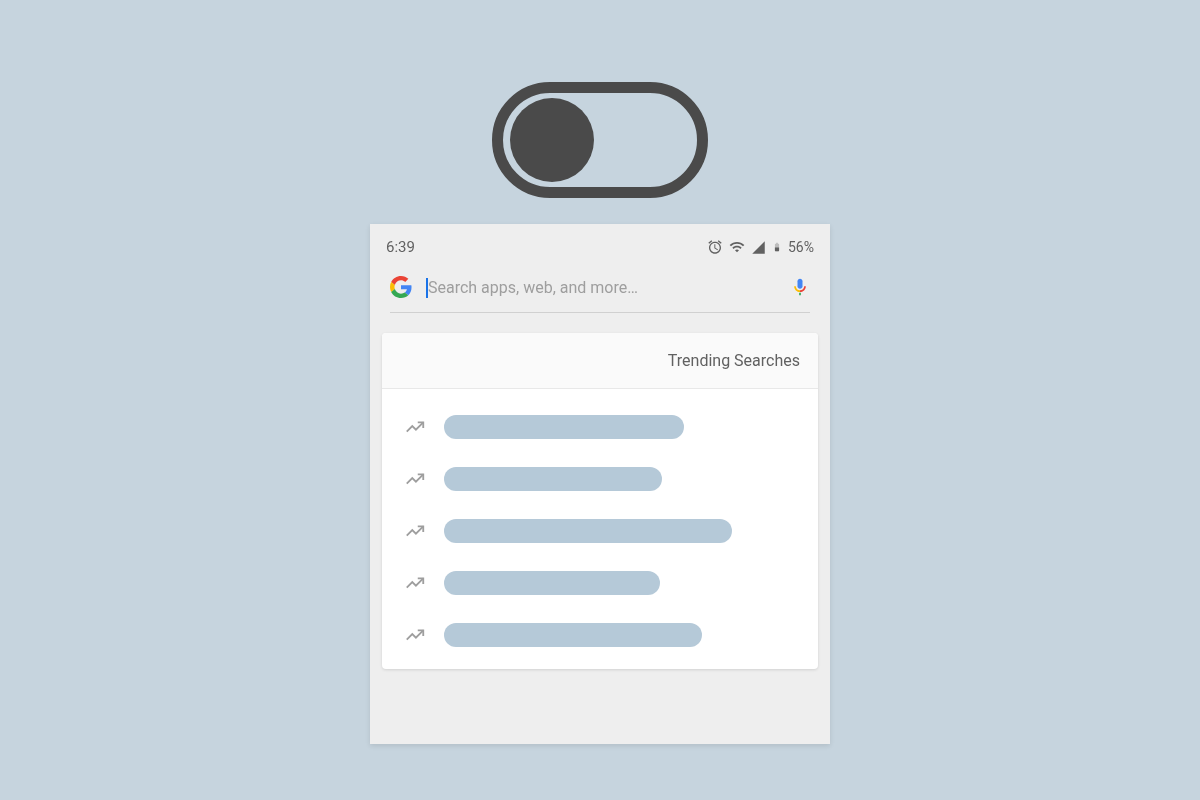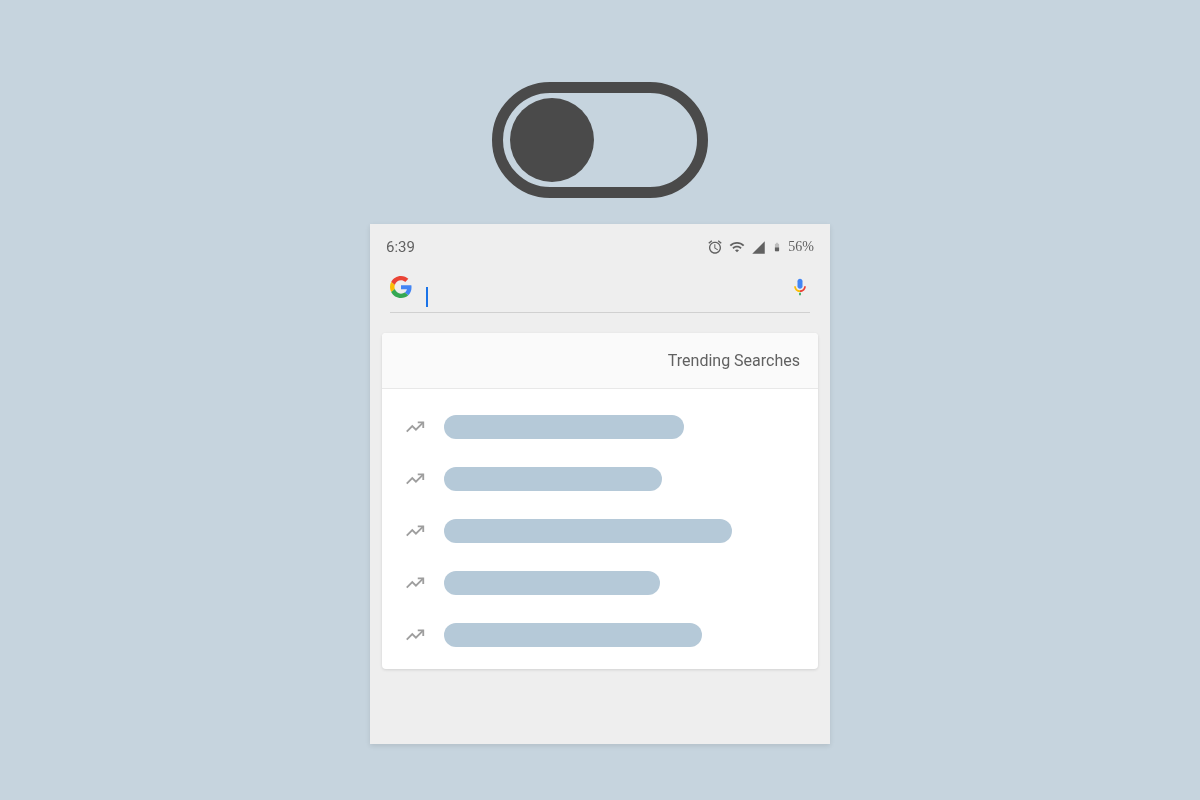--- a/index.html
+++ b/index.html
@@ -64,21 +64,20 @@
       height: 40px;
     }
     .status-time {
       font-size: 15px;
       color: #616161;
     }
     .status-icons {
       display: flex;
       align-items: center;
       gap: 6px;
-      font-family: Liberation Serif, serif;
     }
     .status-icons svg {
       fill: #616161;
     }
     .battery-text {
       font-size: 14px;
       color: #616161;
     }
     .search-row {
       display: flex;
@@ -191,20 +190,21 @@
 
   <div class="search-row">
     <svg class="google-logo" viewBox="0 0 48 48">
       <path fill="#EA4335" d="M24 9.5c3.54 0 6.71 1.22 9.21 3.6l6.85-6.85C35.9 2.38 30.47 0 24 0 14.62 0 6.51 5.38 2.56 13.22l7.98 6.19C12.43 13.72 17.74 9.5 24 9.5z"></path>
       <path fill="#4285F4" d="M46.98 24.55c0-1.57-.15-3.09-.38-4.55H24v9.02h12.94c-.58 2.96-2.26 5.48-4.78 7.18l7.73 6c4.51-4.18 7.09-10.36 7.09-17.65z"></path>
       <path fill="#FBBC05" d="M10.53 28.59c-.48-1.45-.76-2.99-.76-4.59s.27-3.14.76-4.59l-7.98-6.19C.92 16.46 0 20.12 0 24c0 3.88.92 7.54 2.56 10.78l7.97-6.19z"></path>
       <path fill="#34A853" d="M24 48c6.48 0 11.93-2.13 15.89-5.81l-7.73-6c-2.15 1.45-4.92 2.3-8.16 2.3-6.26 0-11.57-4.22-13.47-9.91l-7.98 6.19C6.51 42.62 14.62 48 24 48z"></path>
     </svg>
     <div class="search-input-wrapper">
       <div class="cursor-line"></div>
+      <span class="search-placeholder">Search apps, web, and more…</span>
     </div>
     <svg class="mic-icon" viewBox="0 0 24 24">
       <path fill="#4285F4" d="M12 14c1.66 0 3-1.34 3-3V5c0-1.66-1.34-3-3-3S9 3.34 9 5v6c0 1.66 1.34 3 3 3z"></path>
       <path fill="#34A853" d="M11 18.92h2V22h-2z"></path>
       <path fill="#FBBC05" d="M7 11c0 2.76 2.24 5 5 5v2c-3.87 0-7-3.13-7-7h2z"></path>
       <path fill="#EA4335" d="M12 16c2.76 0 5-2.24 5-5h2c0 3.87-3.13 7-7 7v-2z"></path>
     </svg>
   </div>
   <div class="divider"></div>
 

